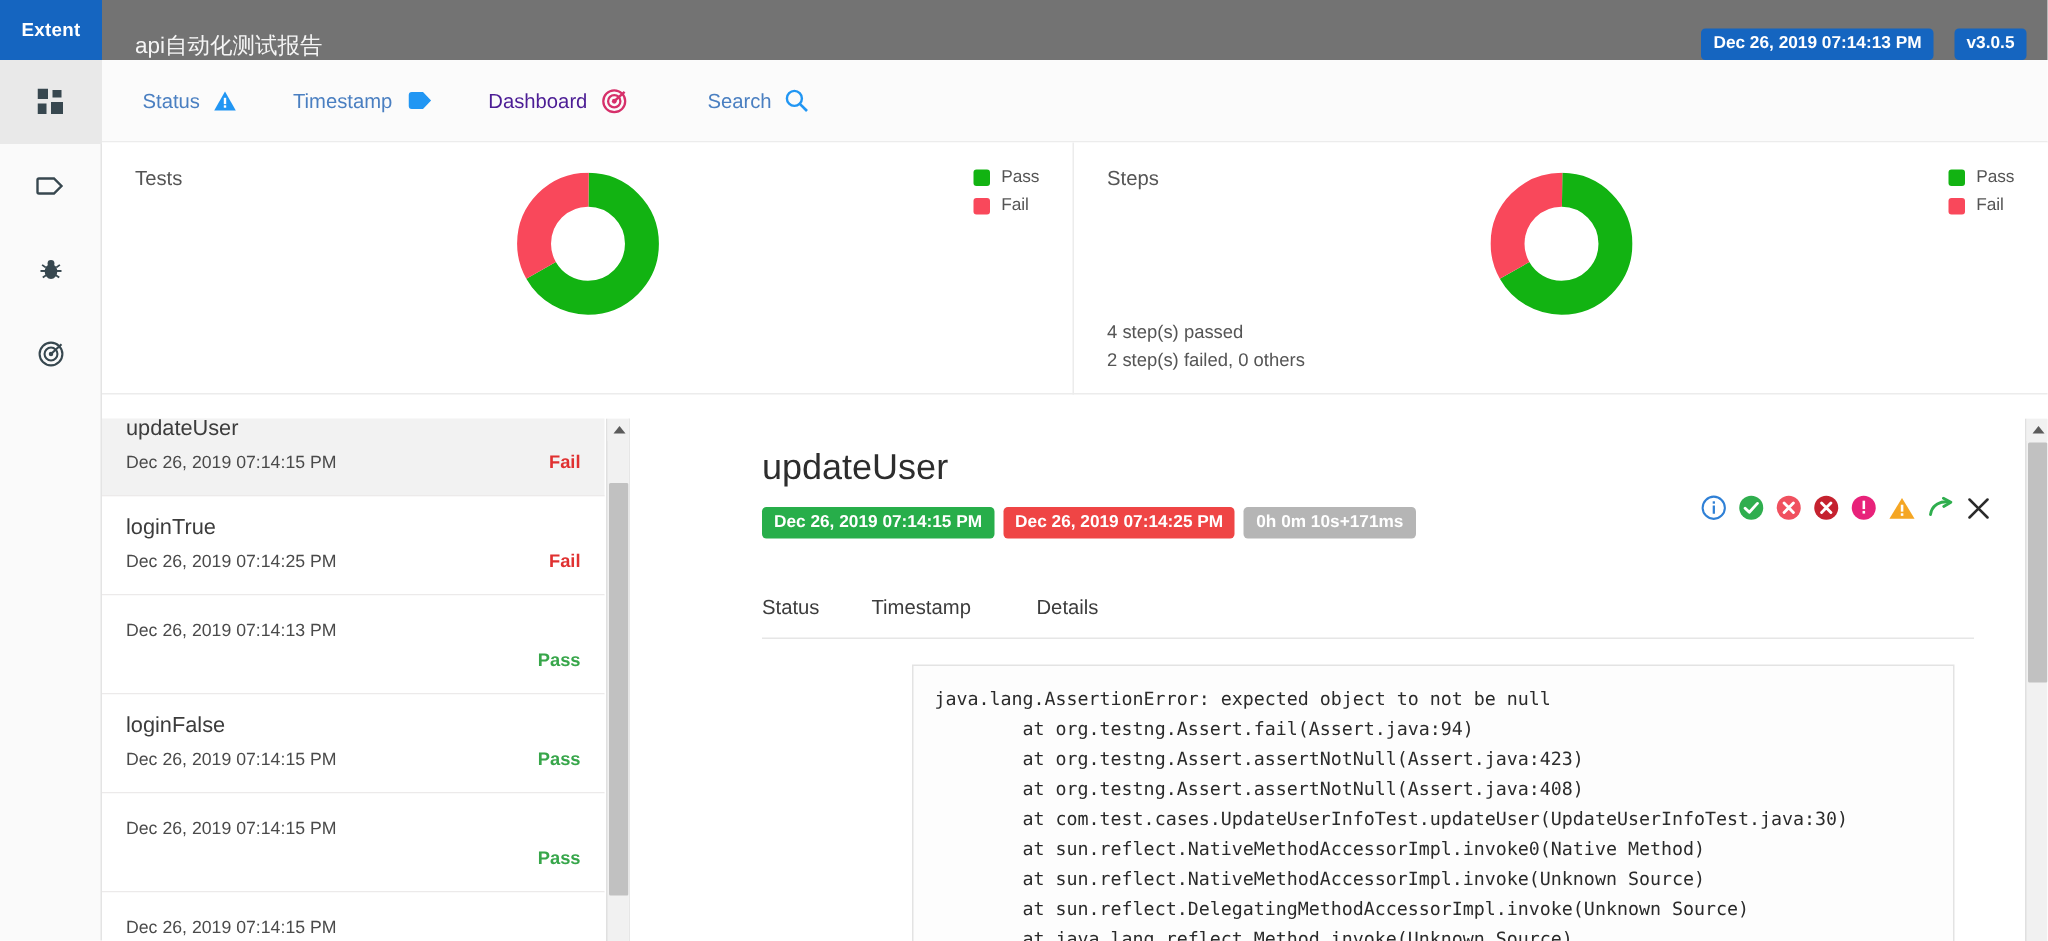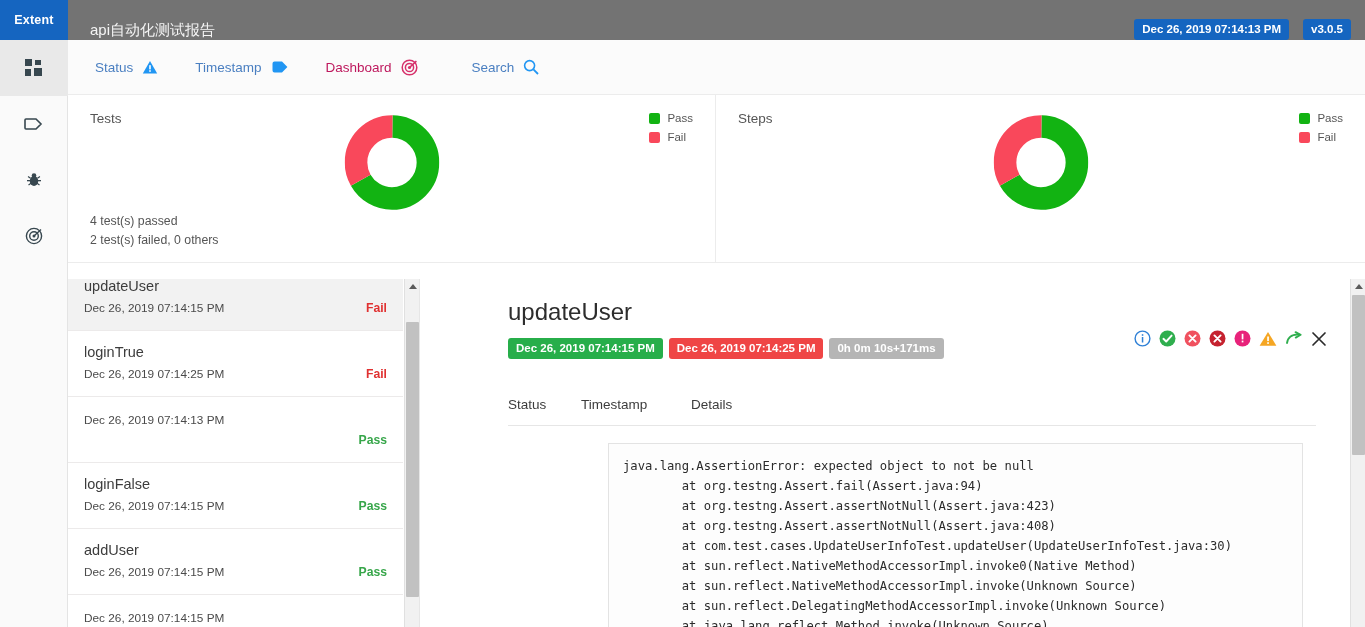--- a/index.html
+++ b/index.html
@@ -54,21 +54,21 @@
   
   #navstrip {
     position: absolute; top: 40px; left: 68px; width: 1297px; height: 55px;
     background: #fbfbfb; border-bottom: 1px solid #ececec;
     display: flex; align-items: center; padding-left: 27px; gap: 37px;
   }
   .nav-item {
     display: flex; align-items: center; gap: 9px;
     font-size: 13.5px; color: #4a7fc1; cursor: pointer;
   }
-  .nav-item.accent { color: #be185d; }
+  .nav-item.accent { color: #4c1d95; }
   .nav-item svg { display: block; }
 
   
   #charts {
     position: absolute; top: 95px; left: 68px; width: 1297px; height: 168px;
     display: flex;
   }
   .chart-card {
     position: relative; height: 168px; background: #fff;
     border-right: 1px solid #ececec; border-bottom: 1px solid #ececec;
@@ -257,41 +257,37 @@
       <svg width="16" height="16" viewBox="0 0 16 16">
           <circle cx="6.6" cy="6.6" r="5" fill="none" stroke="#2196f3" stroke-width="1.6"></circle>
           <line x1="10.4" y1="10.4" x2="15" y2="15" stroke="#2196f3" stroke-width="1.8"></line>
         </svg>
     </span>
   </div>
 </div>
 
 <div id="charts">
 
-  <div class="chart-card" style="width:648px;">
+  <div class="chart-card" style="width:648px;text-align:right;">
     <div class="chart-title">Tests</div>
     <div class="chart-donut">
       <svg width="95" height="95" viewBox="0 0 42 42">
         <circle cx="21" cy="21" r="15.9" fill="transparent" stroke="#12b312" stroke-width="10" stroke-dasharray="66.67 33.33" stroke-dashoffset="25"></circle>
         <circle cx="21" cy="21" r="15.9" fill="transparent" stroke="#f9485b" stroke-width="10" stroke-dasharray="33.33 66.67" stroke-dashoffset="58.33"></circle>
       </svg>
     </div>
     <div class="chart-legend">
       <div class="legend-row">
         <span class="legend-swatch" style="background:#12b312;"></span>
         <span>Pass</span>
       </div>
       <div class="legend-row">
         <span class="legend-swatch" style="background:#f9485b;"></span>
         <span>Fail</span>
       </div>
-    </div>
-    <div class="chart-summary">
-      <div>4 test(s) passed</div>
-      <div>2 test(s) failed, 0 others</div>
     </div>
   </div>
 
   <div class="chart-card" style="width:649px;">
     <div class="chart-title">Steps</div>
     <div class="chart-donut">
       <svg width="95" height="95" viewBox="0 0 42 42">
         <circle cx="21" cy="21" r="15.9" fill="transparent" stroke="#12b312" stroke-width="10" stroke-dasharray="66.67 33.33" stroke-dashoffset="25"></circle>
         <circle cx="21" cy="21" r="15.9" fill="transparent" stroke="#f9485b" stroke-width="10" stroke-dasharray="33.33 66.67" stroke-dashoffset="58.33"></circle>
       </svg>
@@ -299,20 +295,24 @@
     <div class="chart-legend">
       <div class="legend-row">
         <span class="legend-swatch" style="background:#12b312;"></span>
         <span>Pass</span>
       </div>
       <div class="legend-row">
         <span class="legend-swatch" style="background:#f9485b;"></span>
         <span>Fail</span>
       </div>
     </div>
+    <div class="chart-summary">
+      <div>4 step(s) passed</div>
+      <div>2 step(s) failed, 0 others</div>
+    </div>
   </div>
 
 </div>
 
 <div id="lower">
 
   <div id="testlist-wrap">
     <div id="testlist">
 
       <div class="test-row selected">
@@ -332,21 +332,20 @@
         <div class="test-status st-pass">Pass</div>
       </div>
 
       <div class="test-row">
         <div class="test-name">loginFalse</div>
         <div class="test-time">Dec 26, 2019 07:14:15 PM</div>
         <div class="test-status st-pass">Pass</div>
       </div>
 
       <div class="test-row">
-        <div class="test-name">addUser</div>
         <div class="test-time">Dec 26, 2019 07:14:15 PM</div>
         <div class="test-status st-pass">Pass</div>
       </div>
 
       <div class="test-row">
         <div class="test-time">Dec 26, 2019 07:14:15 PM</div>
         <div class="test-status st-pass">Pass</div>
       </div>
 
     </div>

